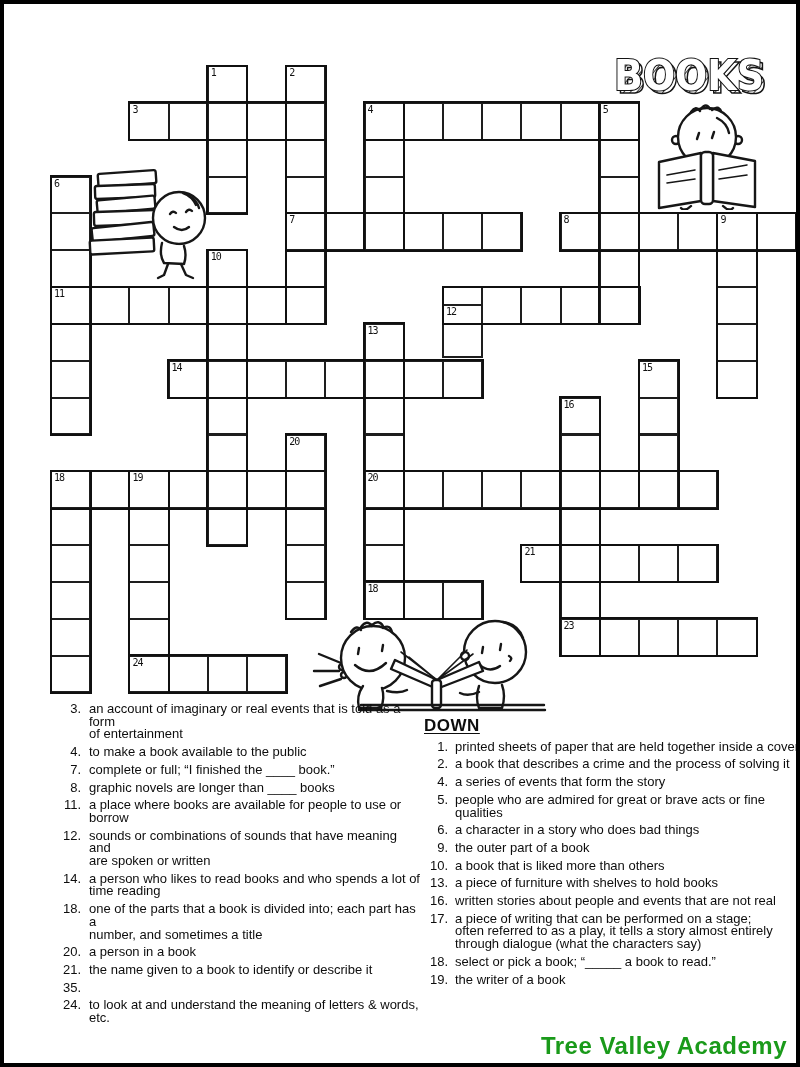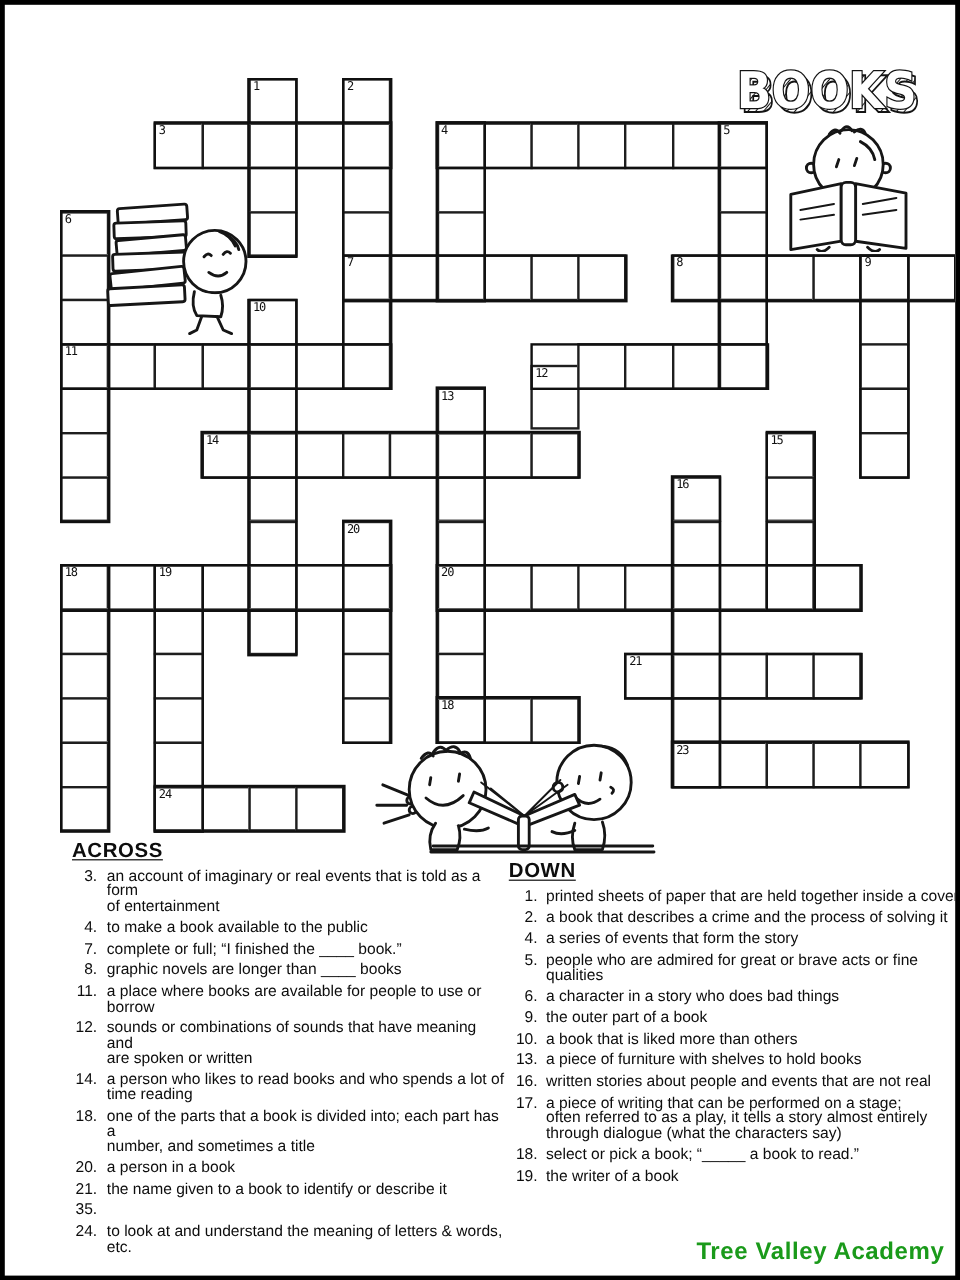--- a/index.html
+++ b/index.html
@@ -13,21 +13,21 @@
   
   .clues{position:absolute;font-size:13px;line-height:12.7px;color:#0d0d0d;}
   .clues h2{margin:0 0 8px 1px;font-size:17px;letter-spacing:.5px;text-decoration:underline;text-underline-offset:2px;}
   .clue{display:flex;margin-bottom:5px;}
   .clue .num{flex:0 0 22px;text-align:right;margin-right:8px;}
   #down-sec .clue .num{flex-basis:25px;margin-right:7px;}
   .clue .txt{white-space:pre-line;}
   #across-sec{left:55px;top:699px;width:362px;}
   #down-sec{left:419px;top:716px;width:376px;}
   
-  .footer{position:absolute;right:9px;top:1028px;font-weight:bold;font-size:20px;letter-spacing:.5px;}
+  .footer{position:absolute;right:9px;top:1028px;font-weight:bold;font-size:24px;letter-spacing:.5px;}
   
   .art{position:absolute;}
 </style>
 </head>
 <body>
 
 <div class="page">
 
   <svg class="art" style="left:604px;top:44px" width="164" height="58" viewBox="0 0 164 58" aria-label="hatched-outline-lettering">
     <defs>
@@ -303,21 +303,20 @@
       <path d="M148 72 L106 52 L102 61 L146 80 Z"></path>
       <path d="M148 72 L112 44 M148 72 L120 49" fill="none" stroke-width="1.6"></path>
       <path d="M148 72 L190 54 L194 63 L150 80 Z"></path>
       <path d="M148 72 L184 46 M148 72 L178 42" fill="none" stroke-width="1.6"></path>
       <rect x="143" y="72" width="9" height="28" rx="3"></rect>
       <path d="M72 97 L255 97 M70 102 L256 102" fill="none"></path>
     </g>
   </svg>
 
   <div id="across-sec" class="clues">
-    <h2>ACROSS</h2>
     <div id="across-list">
         <div class="clue">
           <span class="num">3.</span>
           <span class="txt">an account of imaginary or real events that is told as a form
 of entertainment</span>
         </div>
         <div class="clue">
           <span class="num">4.</span>
           <span class="txt">to make a book available to the public</span>
         </div>

